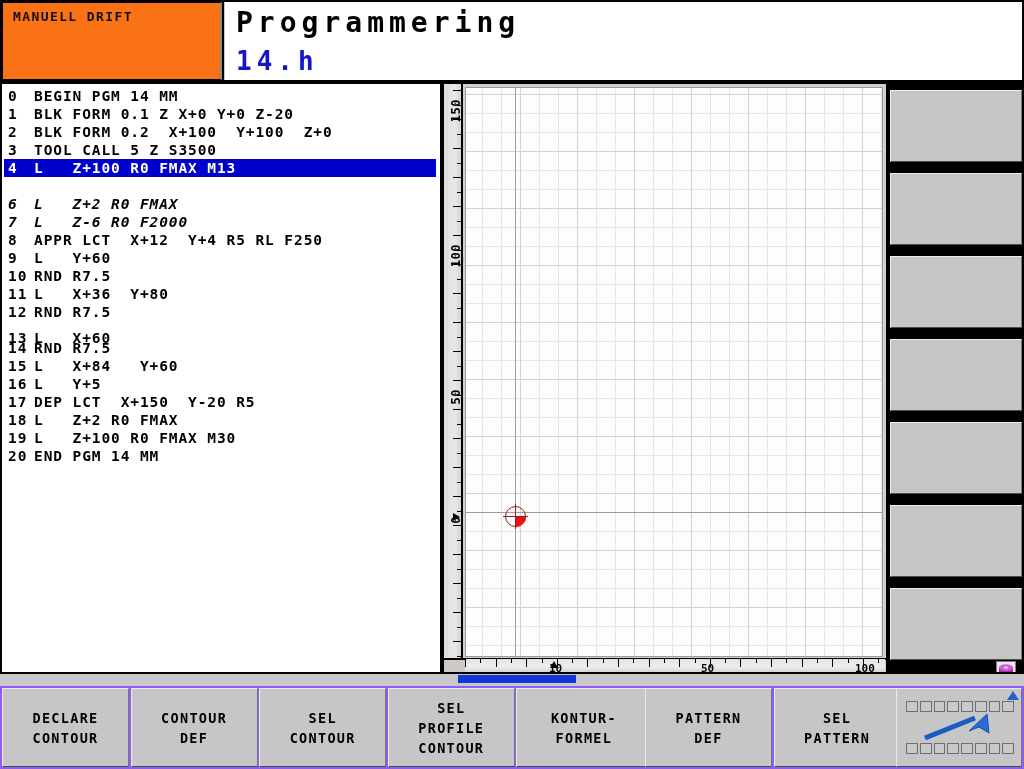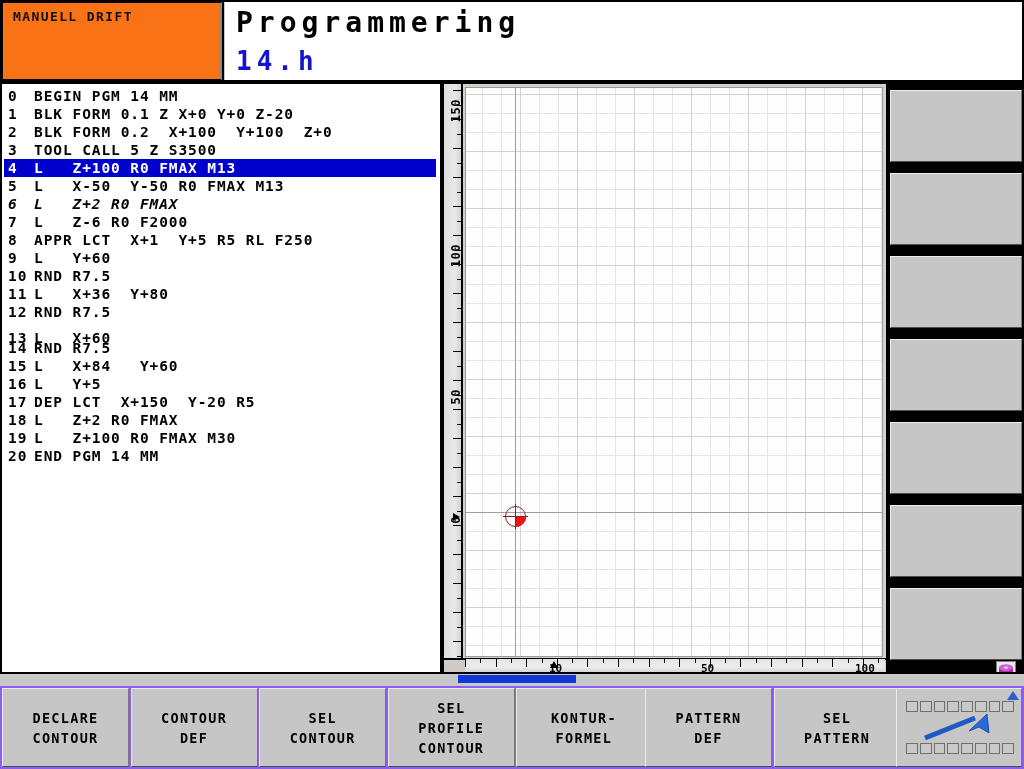--- a/index.html
+++ b/index.html
@@ -183,24 +183,23 @@
     </div>
     <div id="header-rule"></div>
   </div>
 
   <div id="prog-pane">
       <div class="pline" style="top: 3px; left: 6px;"><span class="num">0</span><span>BEGIN PGM 14 MM</span></div>
       <div class="pline" style="top: 21px; left: 6px;"><span class="num">1</span><span>BLK FORM 0.1 Z X+0 Y+0 Z-20</span></div>
       <div class="pline" style="top: 39px; left: 6px;"><span class="num">2</span><span>BLK FORM 0.2  X+100  Y+100  Z+0</span></div>
       <div class="pline" style="top: 57px; left: 6px;"><span class="num">3</span><span>TOOL CALL 5 Z S3500</span></div>
       <div class="pline sel" style="top: 75px; left: 2px;"><span class="num" style="padding-left: 4px;">4</span><span>L   Z+100 R0 FMAX M13</span></div>
-      <div class="pline" style="top: 93px; left: 6px;"><span class="num">5</span><span>L   X-50  Y-50 R0 FMAX M13</span></div>
       <div class="pline" style="top: 111px; left: 6px; font-style: italic;"><span class="num">6</span><span>L   Z+2 R0 FMAX</span></div>
-      <div class="pline" style="top: 129px; left: 6px;"><span class="num">7</span><span>L   Z-6 R0 F2000</span></div>
-      <div class="pline" style="top: 147px; left: 6px;"><span class="num">8</span><span>APPR LCT  X+1  Y+5 R5 RL F250</span></div>
+      <div class="pline" style="top: 129px; left: 6px; font-style: italic;"><span class="num">7</span><span>L   Z-6 R0 F2000</span></div>
+      <div class="pline" style="top: 147px; left: 6px;"><span class="num">8</span><span>APPR LCT  X+12  Y+4 R5 RL F250</span></div>
       <div class="pline" style="top: 165px; left: 6px;"><span class="num">9</span><span>L   Y+60</span></div>
       <div class="pline" style="top: 183px; left: 6px;"><span class="num">10</span><span>RND R7.5</span></div>
       <div class="pline" style="top: 201px; left: 6px;"><span class="num">11</span><span>L   X+36  Y+80</span></div>
       <div class="pline" style="top: 219px; left: 6px;"><span class="num">12</span><span>RND R7.5</span></div>
       <div class="pline" style="top: 245px; left: 6px;"><span class="num">13</span><span>L   X+60</span></div>
       <div class="pline" style="top: 255px; left: 6px;"><span class="num">14</span><span>RND R7.5</span></div>
       <div class="pline" style="top: 273px; left: 6px;"><span class="num">15</span><span>L   X+84   Y+60</span></div>
       <div class="pline" style="top: 291px; left: 6px;"><span class="num">16</span><span>L   Y+5</span></div>
       <div class="pline" style="top: 309px; left: 6px;"><span class="num">17</span><span>DEP LCT  X+150  Y-20 R5</span></div>
       <div class="pline" style="top: 327px; left: 6px;"><span class="num">18</span><span>L   Z+2 R0 FMAX</span></div>

